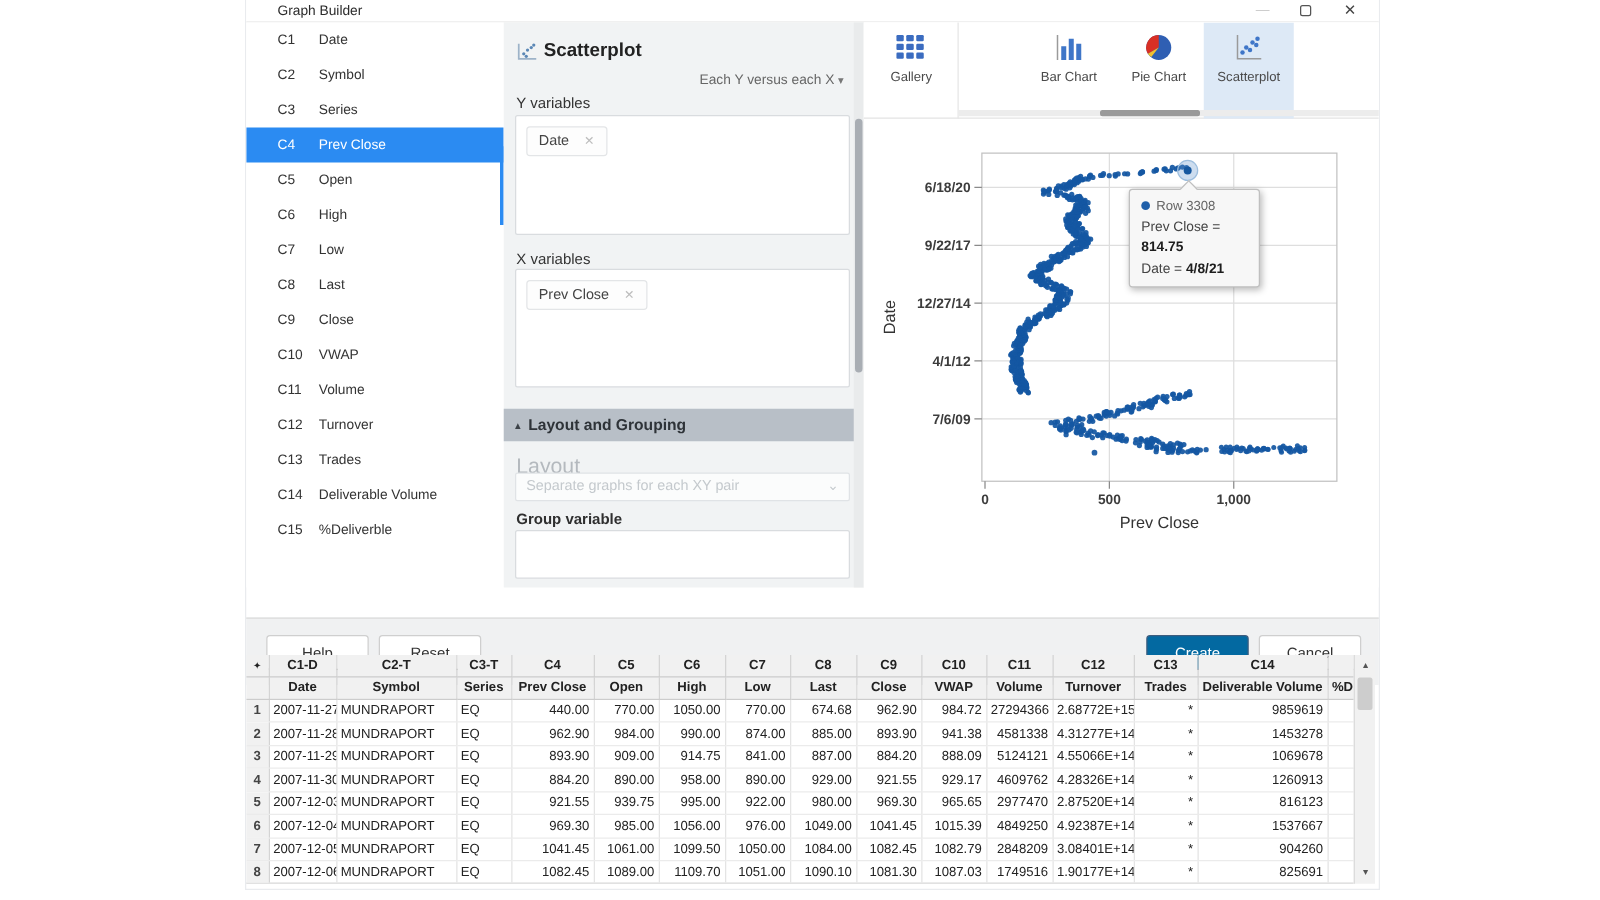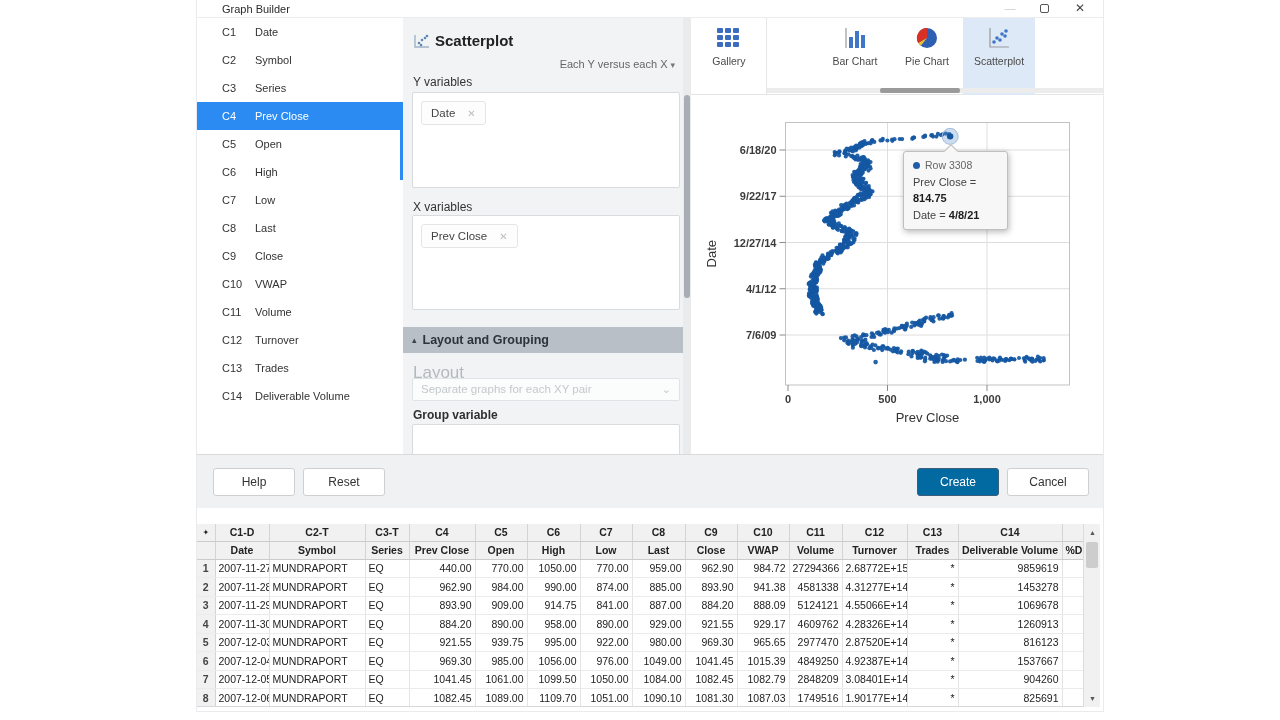--- a/index.html
+++ b/index.html
@@ -58,21 +58,21 @@
   .chart-wrap{position:absolute;left:0;top:77px;width:412px;height:375px;}
   
   .tooltip{position:absolute;left:212px;top:133px;width:105px;background:#f7f7f7;border:1px solid #bfbfbf;border-radius:3px;
     box-shadow:1px 2px 6px rgba(0,0,0,.28);padding:6px 9px;font-size:11px;color:#444;line-height:1.5;z-index:5;}
   .tooltip .ptr{position:absolute;left:42px;top:-6px;width:10px;height:10px;background:#f7f7f7;
     border-left:1px solid #bfbfbf;border-top:1px solid #bfbfbf;transform:rotate(45deg);}
   .tooltip .row-line{font-size:10.5px;color:#666;}
   .tooltip .dot{display:inline-block;width:7px;height:7px;border-radius:50%;background:#1f5fa9;margin-right:5px;}
   .tooltip b{color:#1d1d1d;}
   
-  .footer{position:absolute;left:0;top:454px;width:906px;height:54px;background:#f0f1f2;border-top:1px solid #dadada;}
+  .footer{position:absolute;left:0;top:494px;width:906px;height:54px;background:#f0f1f2;border-top:1px solid #dadada;}
   .btn{position:absolute;top:13px;width:82px;height:28px;background:#fff;border:1px solid #cfcfcf;border-radius:3px;
     font-size:12px;color:#333;text-align:center;line-height:26px;cursor:default;}
   .btn-help{left:16px;} .btn-reset{left:106px;}
   .btn-create{left:720px;background:#0369a1;border-color:#3d5d7f;color:#fff;}
   .btn-cancel{left:810px;}
   
   .tablezone{position:absolute;left:0;top:524px;width:886px;height:183px;overflow:hidden;border-bottom:1px solid #d8d8d8;}
   table.grid{border-collapse:collapse;table-layout:fixed;width:886px;font-size:10.5px;color:#222;}
   table.grid td{white-space:nowrap;overflow:hidden;padding:0 3px;border-right:1px solid #e4e4e4;border-bottom:1px solid #ebebeb;height:18.5px;}
   table.grid tr.hdr td{background:#f1f1f1;font-weight:bold;border-right:1px solid #d4d4d4;border-bottom:1px solid #cccccc;text-align:center;height:17px;}
@@ -147,20 +147,24 @@
         <span class="cid">C12</span>
         <span class="cname">Turnover</span>
       </div>
       <div class="col-row">
         <span class="cid">C13</span>
         <span class="cname">Trades</span>
       </div>
       <div class="col-row">
         <span class="cid">C14</span>
         <span class="cname">Deliverable Volume</span>
+      </div>
+      <div class="col-row">
+        <span class="cid">C15</span>
+        <span class="cname">%Deliverble</span>
       </div>
     </div>
 
   <div class="mid">
     <span class="mid-title-icon">
       <svg width="17" height="15" viewBox="0 0 17 15">
           <path d="M2 1 v12 h14" stroke="#9db3c8" stroke-width="1.4" fill="none"></path>
         <circle cx="6" cy="9" r="1.3" fill="#5b87b5"></circle>
           <circle cx="9" cy="6" r="1.3" fill="#5b87b5"></circle>
         <circle cx="12" cy="4" r="1.3" fill="#5b87b5"></circle>
@@ -1276,21 +1280,21 @@
           </tr>
           <tr>
             <td class="rownum">1</td>
             <td class="ar">2007-11-27</td>
             <td class="al">MUNDRAPORT</td>
             <td class="al">EQ</td>
             <td class="ar">440.00</td>
             <td class="ar">770.00</td>
             <td class="ar">1050.00</td>
             <td class="ar">770.00</td>
-            <td class="ar">959.00</td>
+            <td class="ar">674.68</td>
             <td class="ar">962.90</td>
             <td class="ar">984.72</td>
             <td class="ar">27294366</td>
             <td class="ar">2.68772E+15</td>
             <td class="ar">*</td>
             <td class="ar">9859619</td>
             <td class="al"></td>
           </tr>
           <tr>
             <td class="rownum">2</td>

